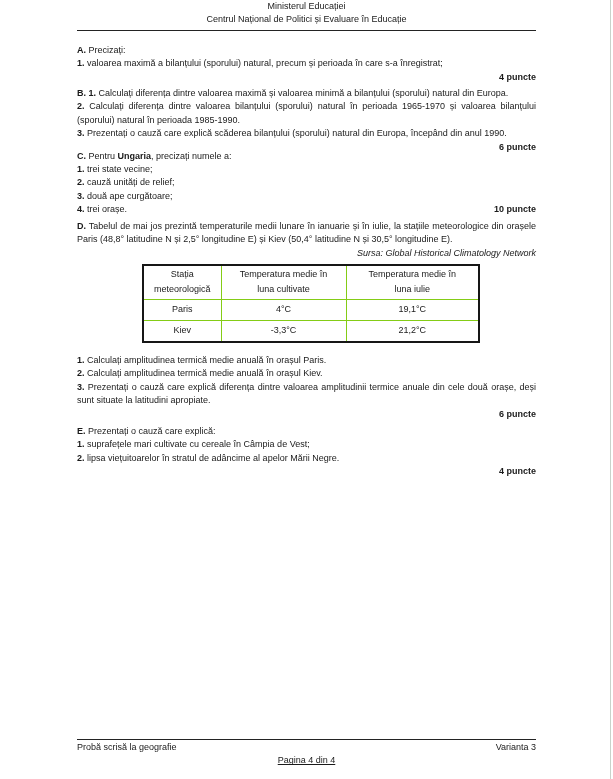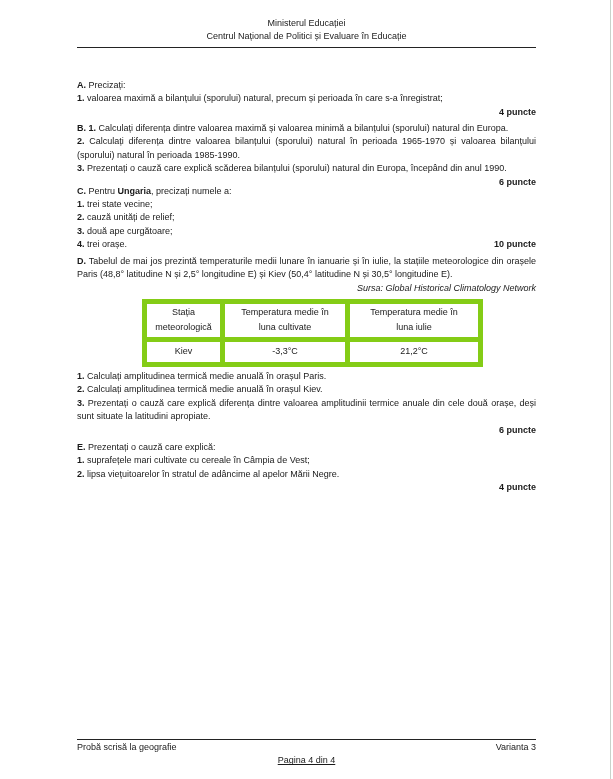--- a/index.html
+++ b/index.html
@@ -6,39 +6,39 @@
   .page{
     position:relative;
     width:613px;height:779px;
     background:#ffffff;
     font-family:"Liberation Sans","DejaVu Sans",sans-serif;
     font-size:9px;line-height:13.4px;color:#1a1a1a;
     overflow:hidden;
   }
   .edge-line{position:absolute;top:0;right:2px;width:1px;height:779px;background:#c9d2ca;}
   .content{position:absolute;left:77px;top:0;width:459px;}
-  .doc-header{padding-top:17px;text-align:center;}
+  .doc-header{text-align:center;}
   .rule{margin-top:3px;border-top:1px solid #232323;height:0;}
   section{margin:0;}
-  .sec-a{margin-top:31px;}
+  .sec-a{margin-top:13px;}
   .sec-b{margin-top:3px;}
   .sec-c{margin-top:9px;}
   .sec-d{margin-top:3px;}
-  .d-questions{margin-top:3px;}
+  .d-questions{margin-top:11px;}
   .sec-e{margin-top:4px;}
   .line{white-space:nowrap;}
   p.item{margin:0;text-align:justify;}
   b{font-weight:bold;}
   .points{font-weight:bold;text-align:right;}
   .pts-f{float:right;font-weight:bold;}
   .row-split{display:flex;justify-content:space-between;align-items:flex-start;}
   .source{font-style:italic;text-align:right;}
   table.temp{border-collapse:collapse;margin:4px 0 0 65px;}
   table.temp{border:2px solid #161616;}
-  table.temp td{border:5px solid #84cc16;text-align:center;vertical-align:middle;padding:0 2px;}
+  table.temp td{border:1px solid #84cc16;text-align:center;vertical-align:middle;padding:0 2px;}
   table.temp td.hdr{height:33px;line-height:15px;}
   table.temp td.dat{height:20px;}
   .doc-footer{position:absolute;left:77px;top:731px;width:459px;margin-top:8px;}
   .doc-footer .rule{margin-top:0;margin-bottom:1px;}
   .footer-center{text-align:center;text-decoration:underline;}
 </style>
 </head>
 <body>
 
 <div class="page">
@@ -94,20 +94,25 @@
             <td class="hdr">
               <div>Temperatura medie în</div>
               <div>luna cultivate</div>
             </td>
             <td class="hdr">
               <div>Temperatura medie în</div>
               <div>luna iulie</div>
             </td>
           </tr>
           <tr>
+            <td class="dat">Paris</td>
+            <td class="dat">4°C</td>
+            <td class="dat">19,1°C</td>
+          </tr>
+          <tr>
             <td class="dat">Kiev</td>
             <td class="dat">-3,3°C</td>
             <td class="dat">21,2°C</td>
           </tr>
         </tbody>
       </table>
 
       <div class="d-questions">
         <div class="line"><b>1.</b> <span>Calculați amplitudinea termică medie anuală în orașul Paris.</span></div>
         <div class="line"><b>2.</b> <span>Calculați amplitudinea termică medie anuală în orașul Kiev.</span></div>

